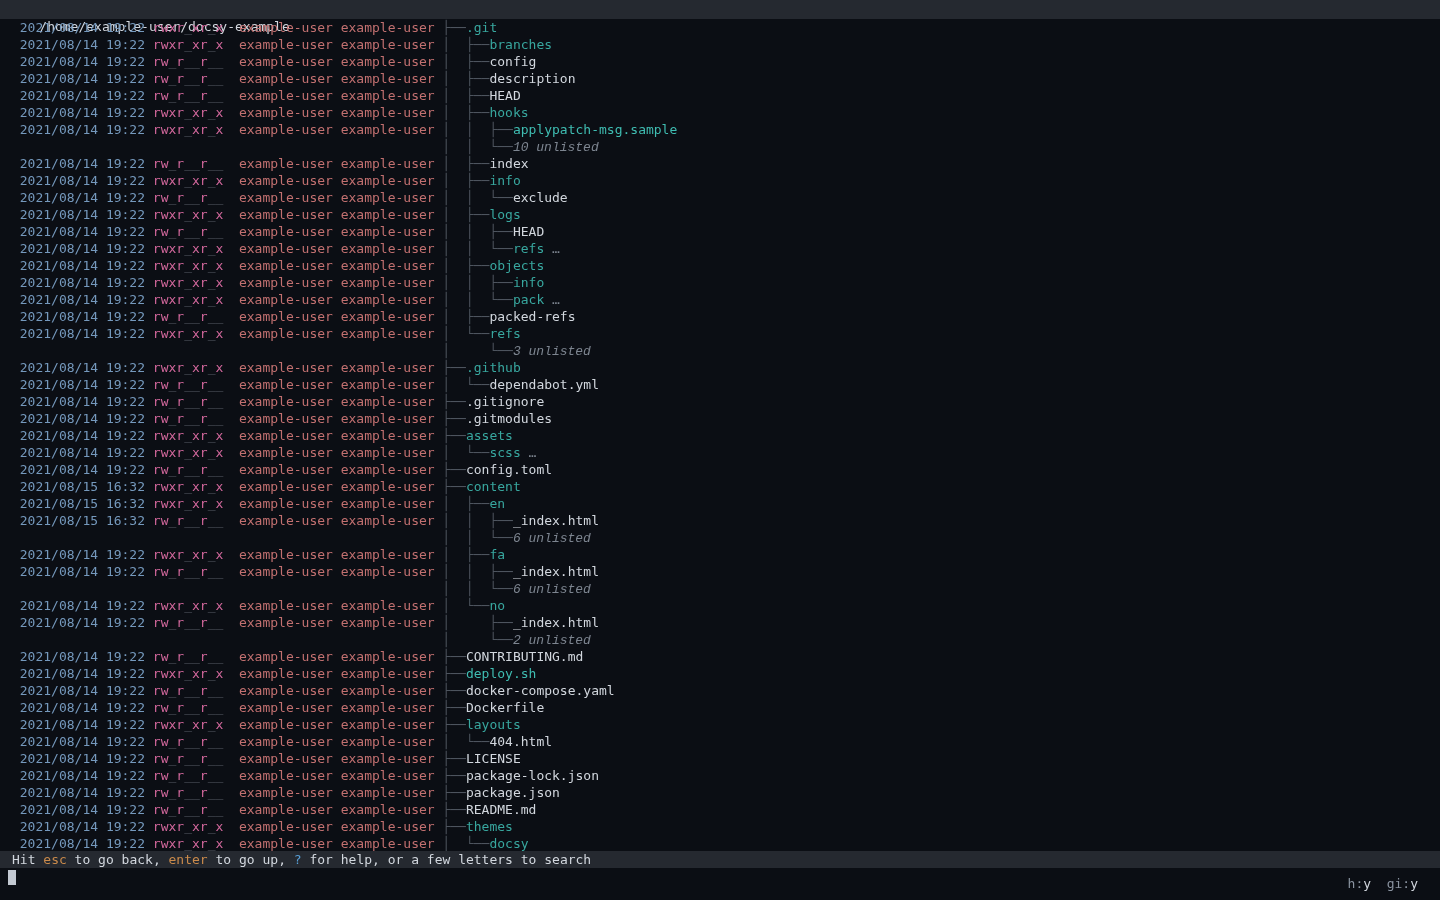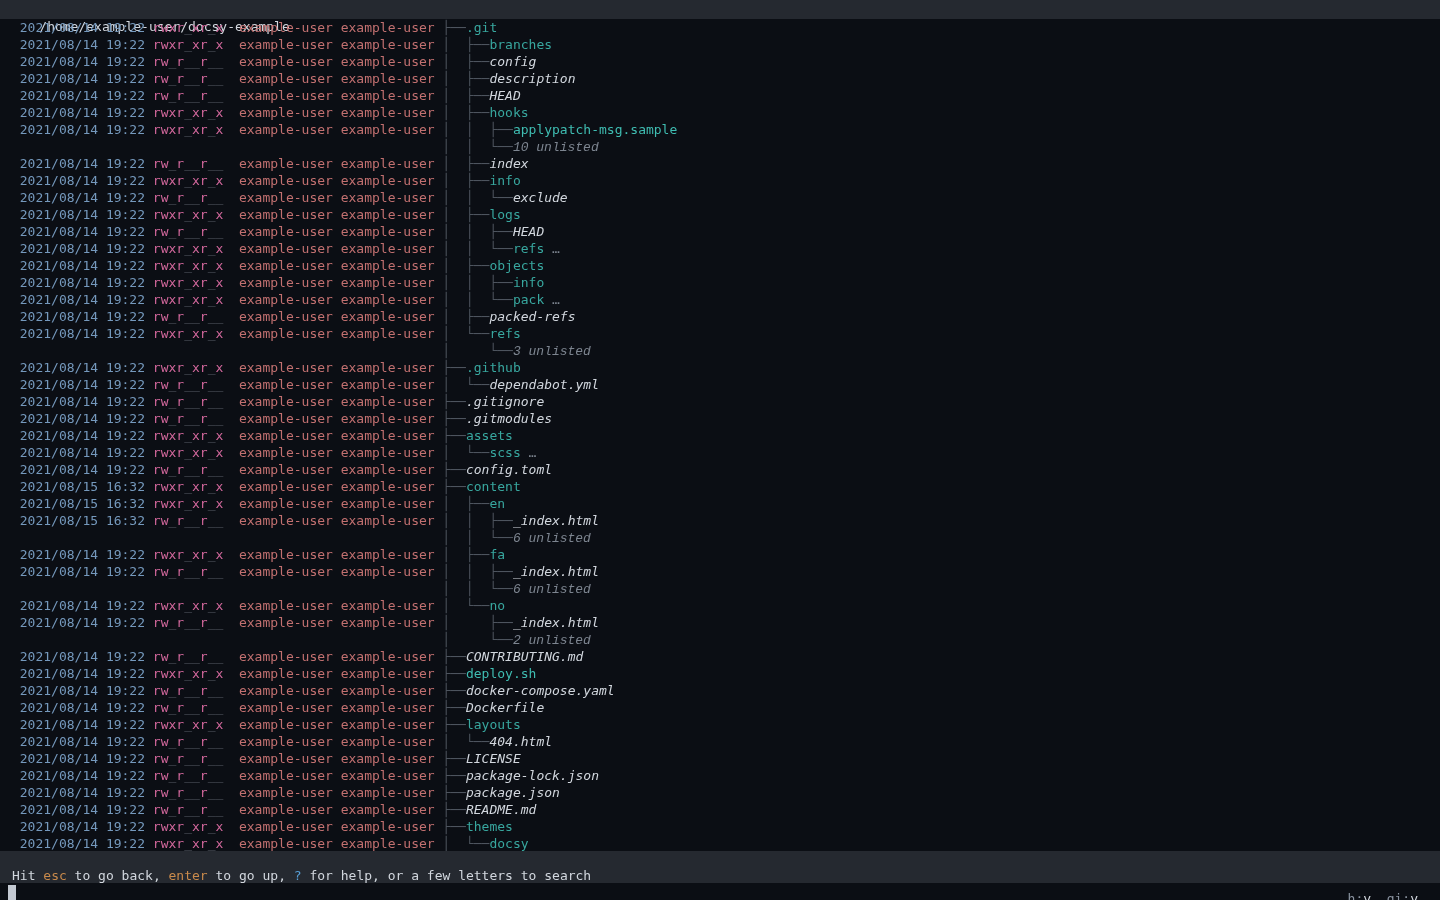--- a/index.html
+++ b/index.html
@@ -18,25 +18,25 @@
   }
   .row { height:17px; white-space:pre; }
   .left { display:inline-block; width:55ch; vertical-align:top;text-align:center; }
   .date   { color:var(--date); }
   .permch { color:var(--perm); }
   .permdim{ color:var(--perm_dim); }
   .user   { color:var(--user); }
   .prefix { color:var(--tree_line); }
   .name.dir  { color:var(--dir); }
   .name.exec { color:var(--exec); }
-  .name.file { color:var(--file);font-style:italic; }
+  .name.file { color:var(--file); }
   .name.unlisted { color:var(--unlisted); font-style:italic;font-family:Liberation Mono, monospace; }
   .suffix { color:var(--unlisted); }
   .statusbar {
-    height:17px; background:var(--bar_bg); padding:16px 12px; white-space:pre;
+    height:17px; background:var(--bar_bg); padding:0 12px; white-space:pre;
     box-sizing:border-box;
   }
   .seg.plain { color:var(--text); }
   .seg.key   { color:var(--key); }
   .seg.help  { color:var(--help); }
   .inputline { position:relative; height:32px; background:var(--bg); }
   .cursor {
     position:absolute; left:8px; top:2px; width:8px; height:15px;
     background:var(--cursor);
   }

